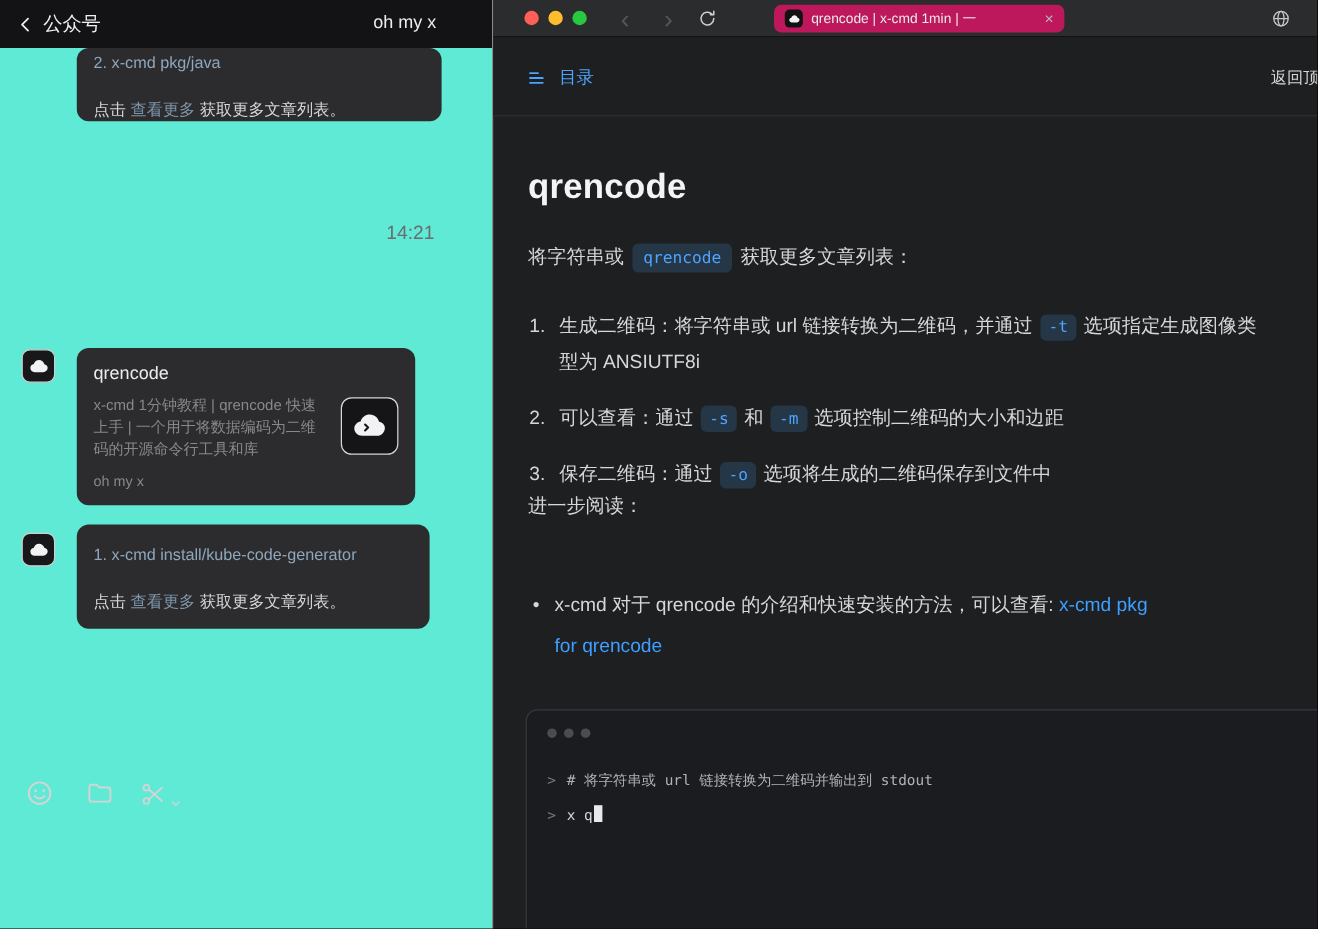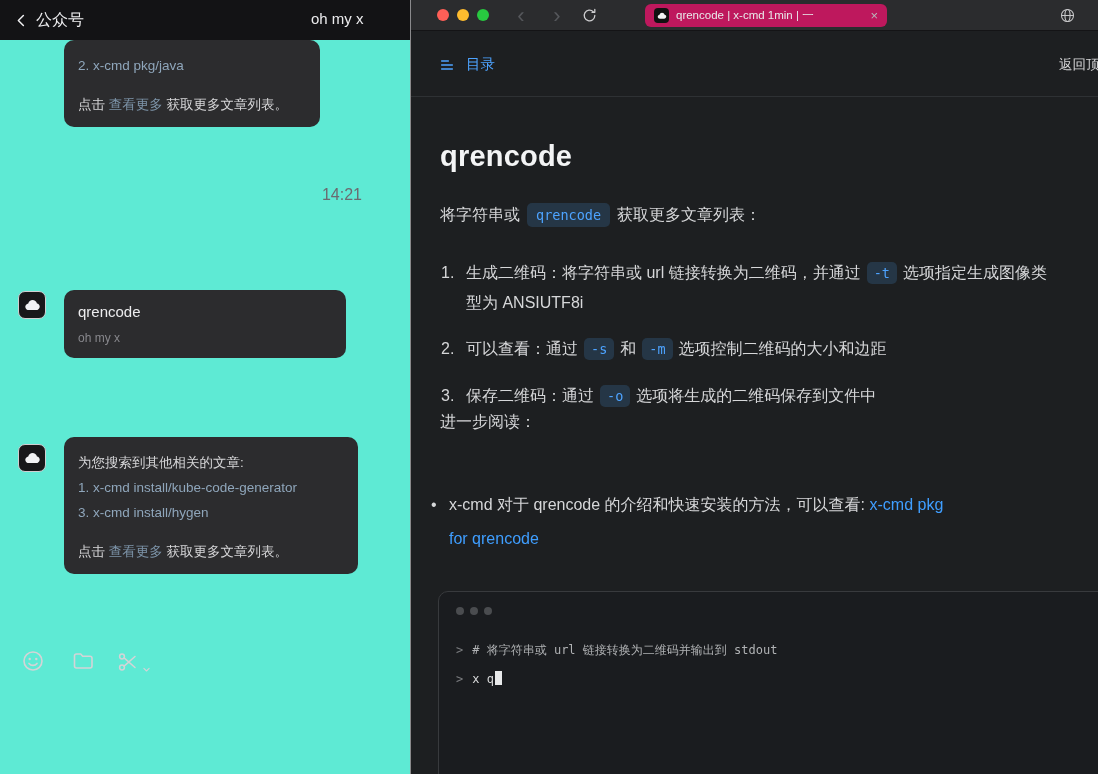--- a/index.html
+++ b/index.html
@@ -7,21 +7,21 @@
   body { font-family:"Liberation Sans","DejaVu Sans",sans-serif; }
   .app { position:relative; width:1098px; height:774px; display:flex; overflow:hidden; background:#0f1012; }
 
   
   .chat-panel { position:relative; flex:0 0 410px; height:100%; background:#5eead4; overflow:hidden; }
   .chat-header { position:absolute; top:0; left:0; right:0; height:40px; background:#131315; z-index:6; display:flex; align-items:center; padding:0 14px; }
   .chat-back { display:flex; align-items:center; gap:7px; color:#f0f0f2; font-size:16px; font-weight:500; cursor:default; }
   .chat-title { position:absolute; left:311px; top:10px; font-size:15px; color:#ececee; font-weight:500; }
 
   .bubble { position:absolute; background:#2c2c2e; border-radius:10px; color:#d6d6d8; font-size:13.5px; z-index:2; }
-  .bubble-java { left:64px; top:40px; width:256px; padding:13px 14px; }
+  .bubble-java { left:64px; top:40px; width:304px; padding:0 14px; }
   .b-item { color:#8fa6bb; line-height:25px; white-space:nowrap; }
   .b-footer { margin-top:18px; line-height:18px; }
   .b-link { color:#7d94a9; }
 
   .timestamp { position:absolute; top:186px; right:48px; color:#6b6b70; font-size:16px; z-index:2; }
 
   .avatar { position:absolute; width:28px; height:28px; border-radius:7px; background:#18181a; border:1.5px solid #cfcfd1; display:flex; align-items:center; justify-content:center; z-index:2; }
   .avatar-1 { left:18px; top:291px; }
   .avatar-2 { left:18px; top:444px; }
 
@@ -65,21 +65,21 @@
   .doc-title { position:absolute; left:29px; top:140px; font-size:29px; font-weight:700; color:#f3f4f5; letter-spacing:.2px; }
   .doc-text { font-size:16px; color:#d6d7d9; }
   .doc-intro { position:absolute; left:29px; top:203px; }
   .chip { display:inline-block; margin:0 7px; padding:2px 9px; border-radius:5px; background:#253646; color:#4da3ff; font-family:"DejaVu Sans Mono",monospace; font-size:13.5px; line-height:1.5; }
   .chip-sm { padding:1px 7px; margin:0 6px; }
 
   .doc-list { position:absolute; left:29px; top:258px; width:616px; }
   .doc-item { position:relative; padding-left:26px; line-height:1.85; margin-bottom:17px; }
   .doc-num { position:absolute; left:1px; top:0; }
   .doc-further { position:absolute; left:29px; top:412px; }
-  .doc-bullet { position:absolute; left:15px; top:488px; width:584px; line-height:2.12; padding-left:23px; }
+  .doc-bullet { position:absolute; left:28px; top:488px; width:584px; line-height:2.12; padding-left:23px; }
   .doc-bullet::before { content:"•"; position:absolute; left:5px; top:0; color:#d6d7d9; }
   .doc-link { color:#3f9eff; }
 
   .terminal { position:absolute; left:27px; top:591px; width:692px; height:230px; background:#1a1c1f; border:1px solid #383a3d; border-radius:10px; padding:15px 17px; }
   .t-dots { display:flex; gap:6px; margin-bottom:21px; }
   .t-dot { width:8px; height:8px; border-radius:50%; background:#4a4c4f; }
   .t-line { font-family:"DejaVu Sans Mono",monospace; font-size:12px; line-height:29px; white-space:nowrap; }
   .t-prompt { color:#7a7c7f; margin-right:9px; }
   .t-comment { color:#b0b2b4; }
   .t-cmd { color:#d8d9da; }
@@ -115,34 +115,43 @@
 
     <div class="avatar avatar-1">
       <span>
         <svg width="17" height="17" viewBox="0 0 24 24">
             <path d="M7 18.5c-2.9 0-5.2-2.1-5.2-4.8 0-2.4 1.8-4.3 4.2-4.7C6.8 6.1 9.2 4.3 12 4.3c3 0 5.6 2 6.3 4.8 2.1.3 3.9 2 3.9 4.2 0 2.8-2.3 5.2-5.2 5.2H7z" fill="#f2f2f4"></path>
           </svg>
       </span>
     </div>
     <div class="bubble card">
       <div class="card-title">qrencode</div>
+      <div class="card-row">
+        <div class="card-desc">x-cmd 1分钟教程 | qrencode 快速上手 | 一个用于将数据编码为二维码的开源命令行工具和库</div>
+        <div class="card-thumb">
+          <span>
+            <svg width="30" height="30" viewBox="0 0 24 24">
+                <path d="M7 18.5c-2.9 0-5.2-2.1-5.2-4.8 0-2.4 1.8-4.3 4.2-4.7C6.8 6.1 9.2 4.3 12 4.3c3 0 5.6 2 6.3 4.8 2.1.3 3.9 2 3.9 4.2 0 2.8-2.3 5.2-5.2 5.2H7z" fill="#f2f2f4"></path>
+                <path d="M9 11l2 2-2 2" fill="none" stroke="#151517" stroke-width="1.4" stroke-linecap="round" stroke-linejoin="round"></path>
+              </svg>
+          </span>
+        </div>
+      </div>
       <div class="card-source">oh my x</div>
     </div>
 
     <div class="avatar avatar-2">
       <span>
         <svg width="17" height="17" viewBox="0 0 24 24">
             <path d="M7 18.5c-2.9 0-5.2-2.1-5.2-4.8 0-2.4 1.8-4.3 4.2-4.7C6.8 6.1 9.2 4.3 12 4.3c3 0 5.6 2 6.3 4.8 2.1.3 3.9 2 3.9 4.2 0 2.8-2.3 5.2-5.2 5.2H7z" fill="#f2f2f4"></path>
           </svg>
       </span>
     </div>
     <div class="bubble bubble-search">
-      <div class="b-intro">为您搜索到其他相关的文章:</div>
       <div class="b-item">1. x-cmd install/kube-code-generator</div>
-      <div class="b-item">3. x-cmd install/hygen</div>
       <div class="b-footer"><span>点击 </span><span class="b-link">查看更多</span><span> 获取更多文章列表。</span></div>
     </div>
 
     <div class="chat-toolbar">
       <div class="tool-icon">
         <span>
           <svg width="24" height="24" viewBox="0 0 24 24">
               <circle cx="12" cy="12" r="9" fill="none" stroke="#d4d4d6" stroke-width="1.6"></circle>
               <circle cx="8.7" cy="10" r="1.2" fill="#d4d4d6"></circle>
               <circle cx="15.3" cy="10" r="1.2" fill="#d4d4d6"></circle>

